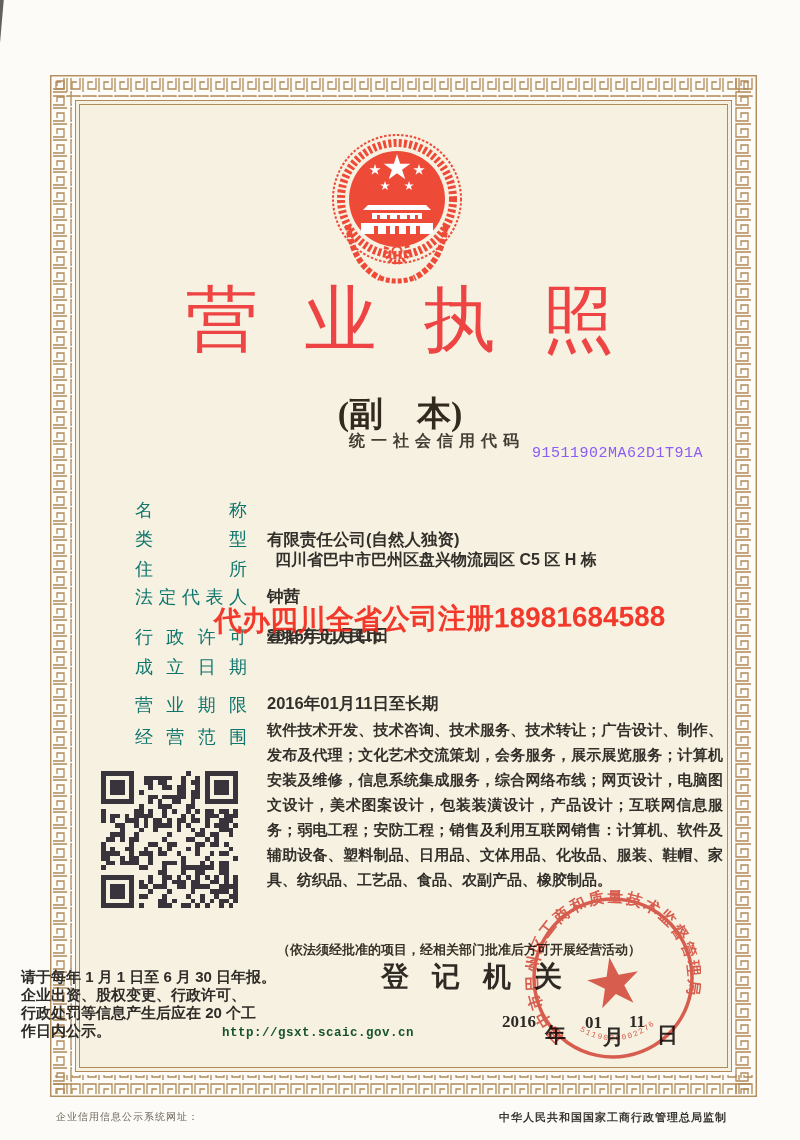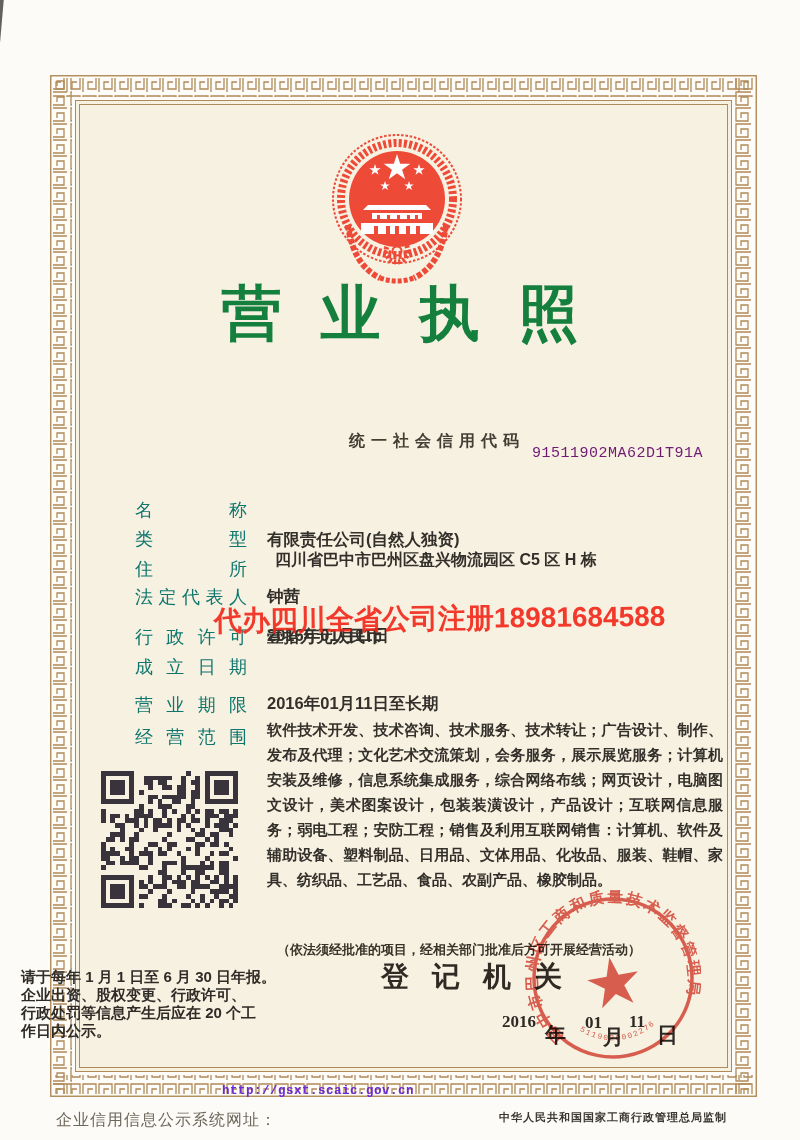--- a/index.html
+++ b/index.html
@@ -4,26 +4,26 @@
 <style>
   html,body{margin:0;padding:0;background:#ffffff;}
   #stage{position:relative;width:800px;height:1140px;background:#fcfbf7;overflow:hidden;
          font-family:"Liberation Serif",serif;color:#33302b;}
   
   .border-svg{position:absolute;left:50px;top:75px;z-index:1;}
   
   .emblem{position:absolute;left:330px;top:131px;width:134px;height:156px;z-index:2;}
   
   .title{position:absolute;left:0;top:282px;width:800px;text-align:center;z-index:2;
-         font-size:60px;font-weight:700;color:#15803d;letter-spacing:.20em;text-indent:.20em;line-height:1.08;}
+         font-size:72px;font-weight:400;color:#ef4444;letter-spacing:.20em;text-indent:.20em;line-height:1.08;}
   .subtitle{position:absolute;left:0;top:391px;width:800px;text-align:center;z-index:2;
          font-size:34px;font-weight:700;color:#322a1e;}
   .code-label{position:absolute;left:349px;top:431px;z-index:2;font-size:16px;letter-spacing:6px;color:#433d34;font-weight:bold;}
   .code-value{position:absolute;left:532px;top:445px;z-index:2;font-family:"Liberation Mono",monospace;
-         font-size:15px;color:#701a75;letter-spacing:.5px;}
+         font-size:15px;color:#8b5cf6;letter-spacing:.5px;}
   
   .flabel{position:absolute;left:135px;width:112px;z-index:2;font-size:18px;color:#0f766e;
           text-align:justify;text-align-last:justify;line-height:1.1;}
   .fvalue{position:absolute;left:267px;z-index:2;font-family:"Liberation Sans",sans-serif;
           font-weight:700;color:#33302b;font-size:16.5px;white-space:nowrap;line-height:1.15;}
   .fvalue.name{font-size:19px;}
   .fvalue.addr{font-size:16px;margin-left:8px;}
   .fvalue.scope{width:456px;white-space:normal;font-size:15px;line-height:25px;text-align:justify;font-weight:600;}
   
   .watermark{position:absolute;left:214px;top:600px;z-index:6;white-space:nowrap;
@@ -38,23 +38,23 @@
         letter-spacing:8px;color:#2f2a24;}
   .dpart{position:absolute;z-index:3;font-weight:700;color:#2d2a25;font-family:"Liberation Serif",serif;}
   .d-num{font-size:17px;}
   .d-char{font-size:21px;}
   
   .seal{position:absolute;left:525px;top:890px;width:176px;height:176px;z-index:5;
         mix-blend-mode:multiply;opacity:.85;}
   
   .annual{position:absolute;left:21px;top:968px;width:272px;z-index:4;white-space:pre-line;
           font-family:"Liberation Sans",sans-serif;font-weight:600;font-size:15px;line-height:18px;color:#2f2b27;}
-  .url{position:absolute;left:222px;top:1084px;z-index:4;font-family:"Liberation Mono",monospace;
-       font-weight:700;font-size:12.5px;letter-spacing:.5px;color:#6d28d9;}
-  .pub-label{position:absolute;left:56px;top:1110px;z-index:2;font-size:16px;letter-spacing:1px;color:#6e675c;}
+  .url{position:absolute;left:222px;top:1026px;z-index:4;font-family:"Liberation Mono",monospace;
+       font-weight:700;font-size:12.5px;letter-spacing:.5px;color:#14532d;}
+  .pub-label{position:absolute;left:56px;top:1110px;z-index:2;font-size:10px;letter-spacing:1px;color:#6e675c;}
   .issuer{position:absolute;left:499px;top:1110px;z-index:2;font-size:11px;font-weight:600;letter-spacing:1px;color:#3a3631;text-align:right;}
   
   .scan-sliver{position:absolute;left:0;top:-3px;width:4px;height:112px;background:#454543;
                transform:rotate(5deg);transform-origin:top left;opacity:.85;z-index:7;}
 </style>
 </head>
 <body>
 
 <div id="stage">
 
@@ -113,20 +113,21 @@
     <g fill="none" stroke="#ee4a38">
       <circle cx="67" cy="120" r="11" stroke-width="5" stroke-dasharray="2.5,2"></circle>
       <circle cx="67" cy="120" r="4.5" stroke-width="2"></circle>
       <path d="M18,94 Q23,134 50,147" stroke-width="6" stroke-dasharray="5,2"></path>
       <path d="M116,94 Q111,134 84,147" stroke-width="6" stroke-dasharray="5,2"></path>
       <path d="M50,147 Q67,153 84,147" stroke-width="5" stroke-dasharray="4,2"></path>
     </g>
   </svg>
 
   <div class="title">营 业 执 照</div>
+  <div class="subtitle">(副　本)</div>
   <div class="code-label">统一社会信用代码</div>
   <div class="code-value">91511902MA62D1T91A</div>
 
   <div class="flabel" style="top:501px">名称</div>
 
   <div class="flabel" style="top:530px">类型</div>
   <div class="fvalue" style="top:530px">有限责任公司(自然人独资)</div>
 
   <div class="flabel" style="top:560px">住所</div>
   <div class="fvalue addr" style="top:551px">四川省巴中市巴州区盘兴物流园区 C5 区 H 栋</div>

